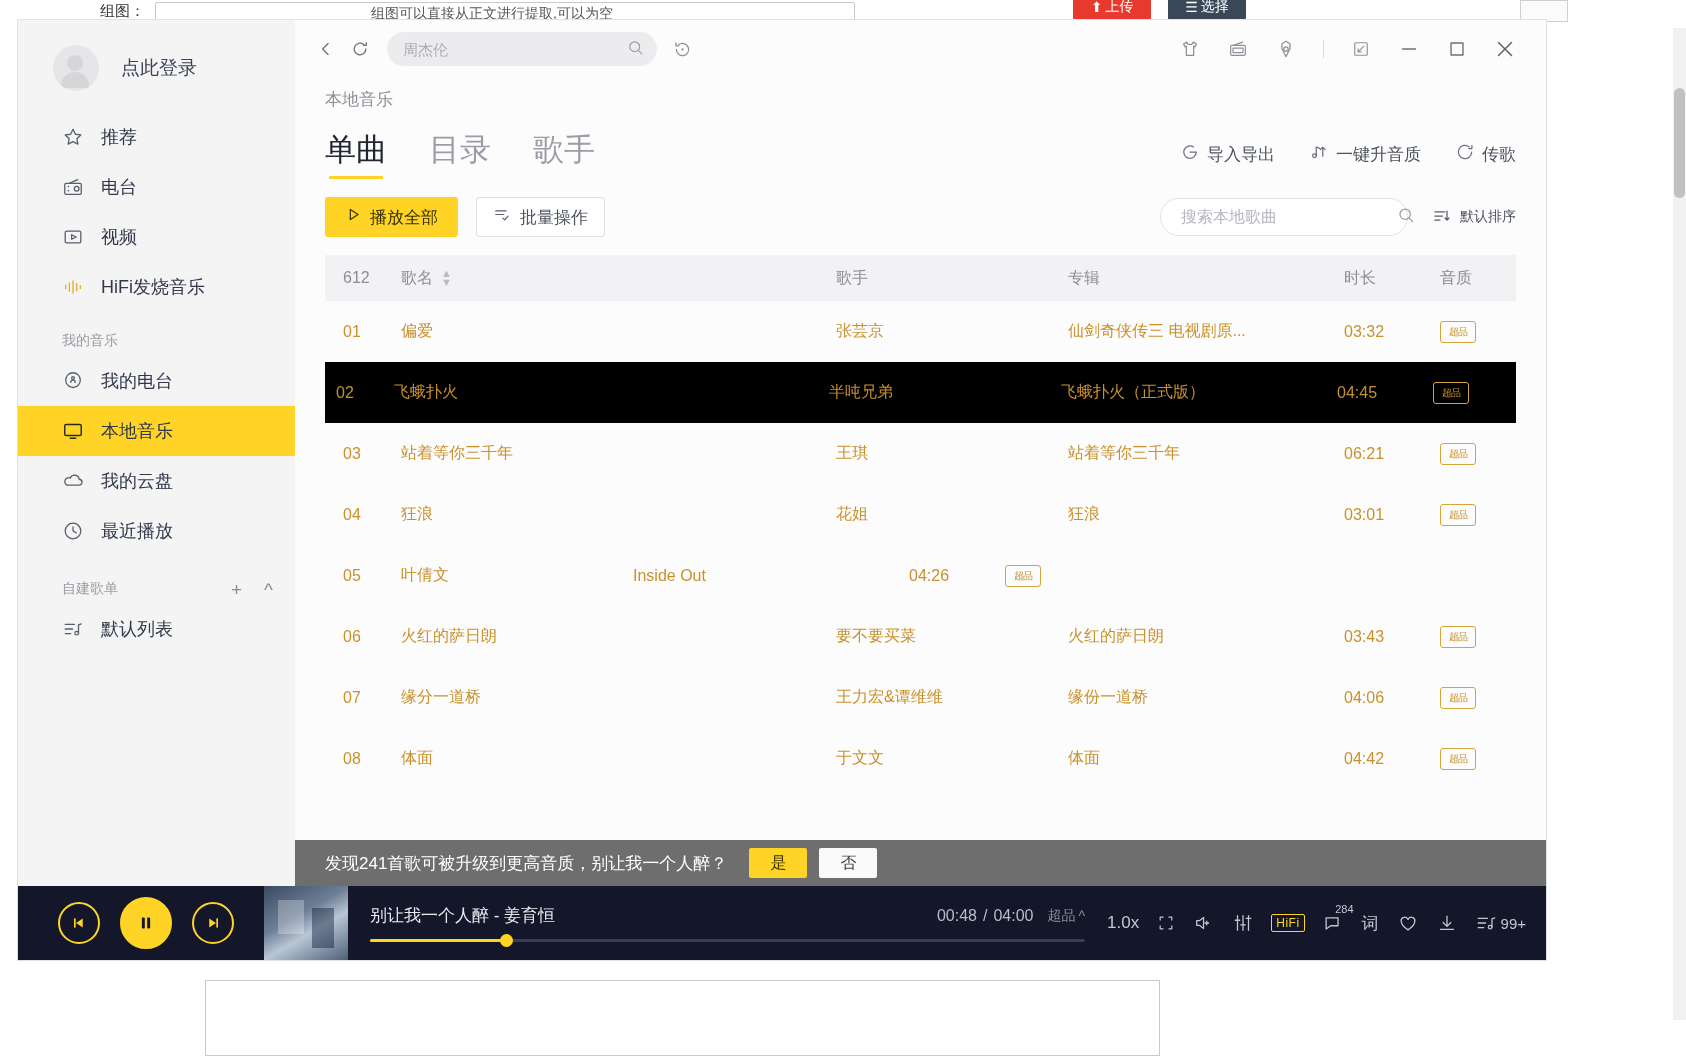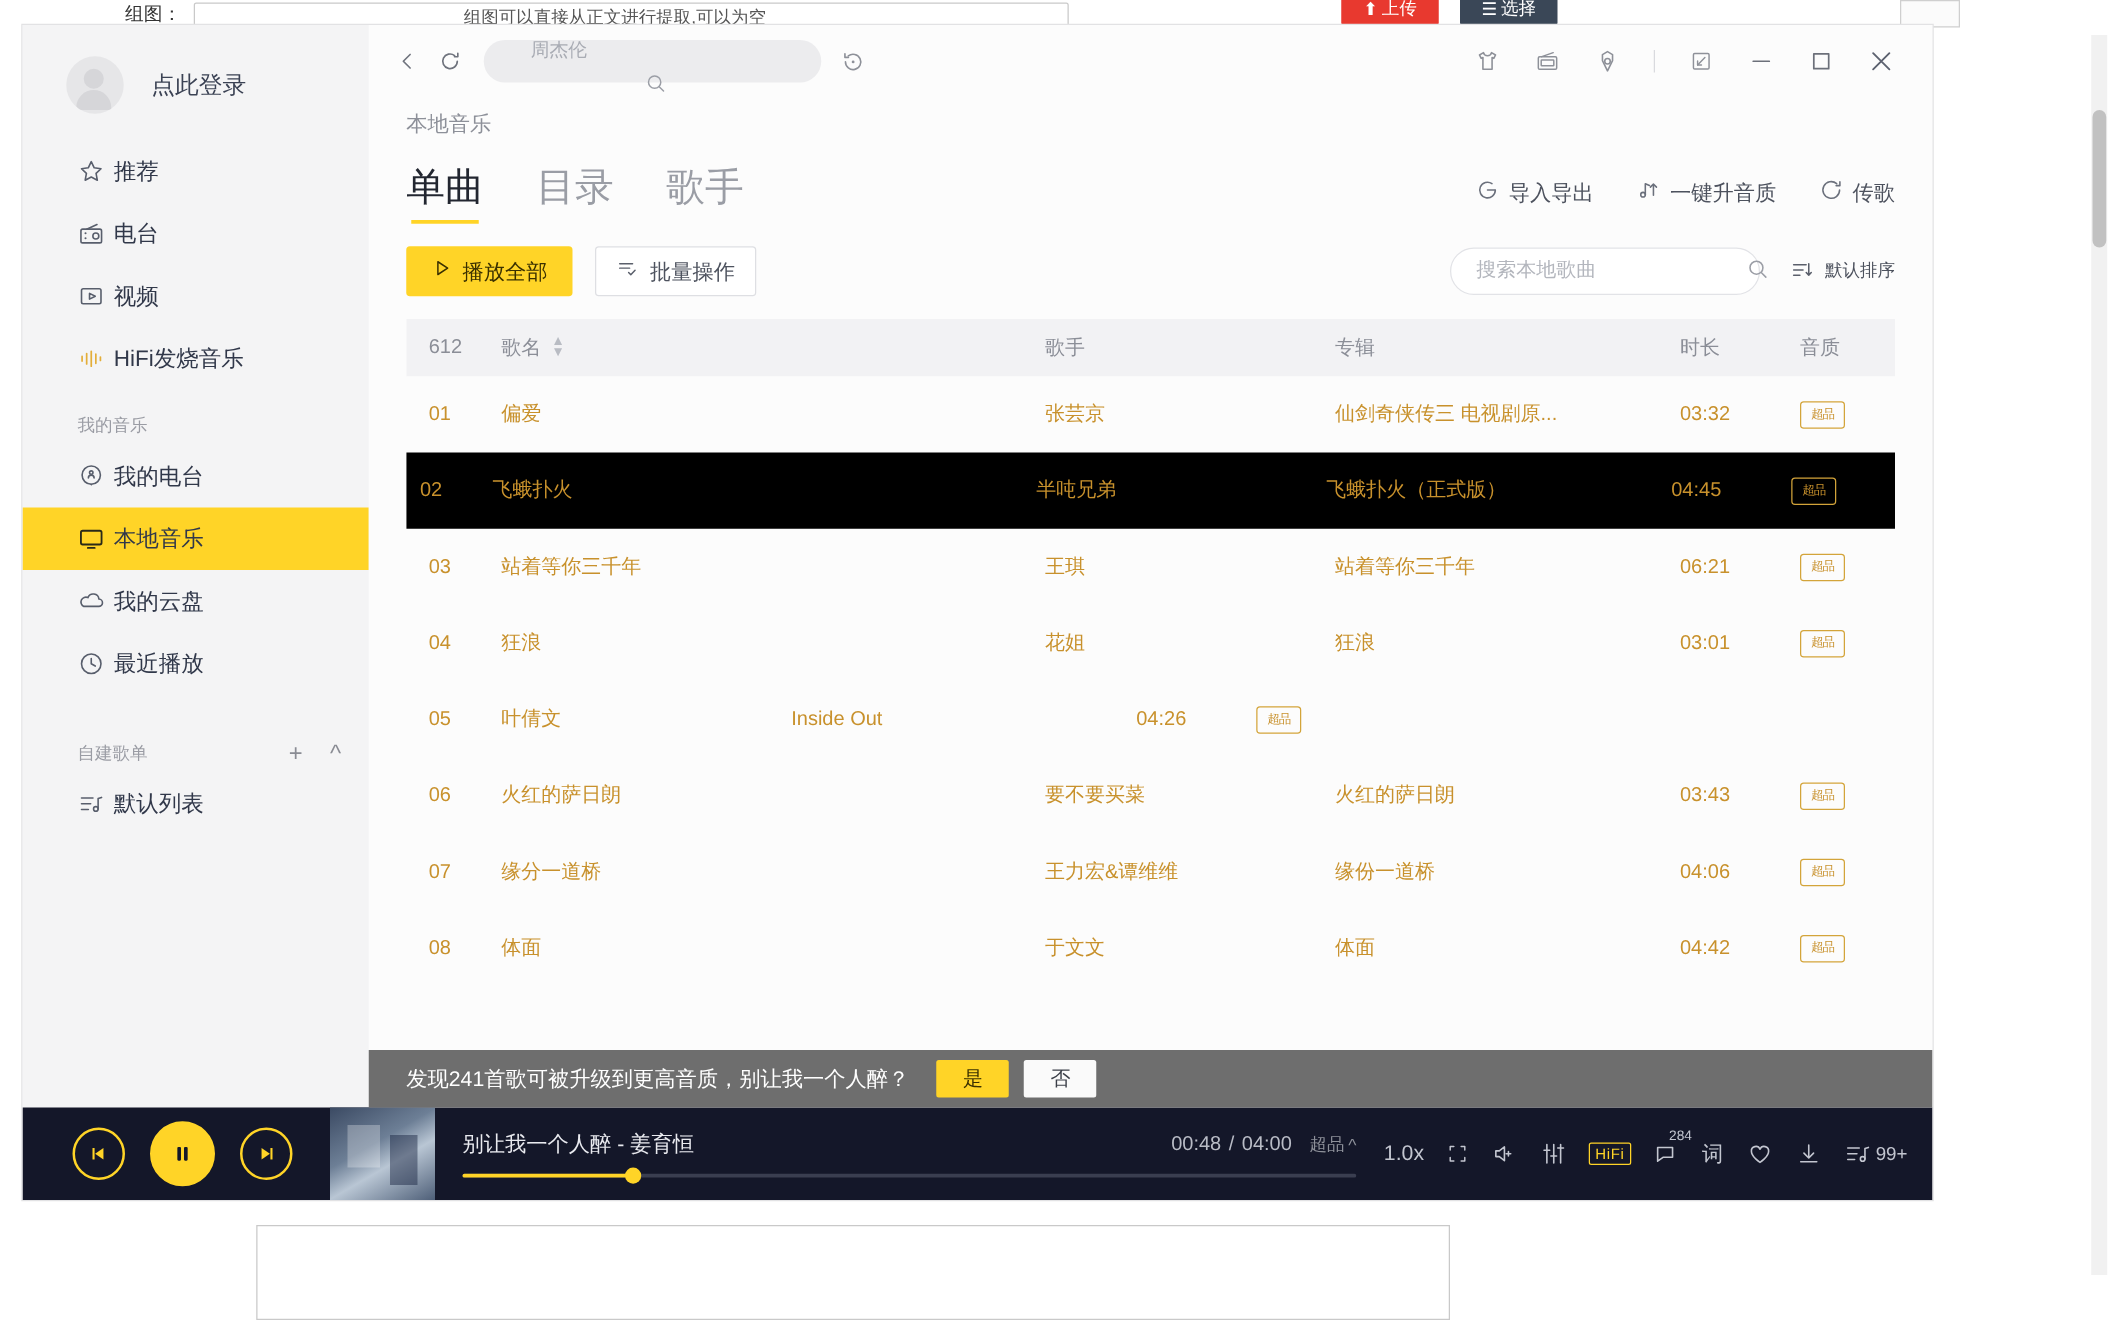--- a/index.html
+++ b/index.html
@@ -90,54 +90,54 @@
   }
   .avatar::after {
     content: ""; position: absolute; left: 8px; top: 27px;
     width: 28px; height: 16px; border-radius: 14px 14px 0 0; background: #d6d6d9;
   }
   .user-name { font-size: 19px; color: #3b4254; }
 
   .nav { margin-top: 14px; }
   .nav-item {
     display: flex; align-items: center; height: 50px;
-    padding-left: 44px; gap: 7px; cursor: pointer;
+    padding-left: 44px; gap: 17px; cursor: pointer;
     font-size: 18px; color: #31384a;
   }
   .nav-item.sel { background: #ffd427; }
   .nav-item .ico {
     width: 22px; height: 22px; display: flex; align-items: center; justify-content: center;
     flex-shrink: 0;
   }
   .nav-item .ico svg { display:block; }
   .group-title {
     font-size: 14px; color: #9a9ca4; padding-left: 44px;
     margin-top: 16px; margin-bottom: 2px; height: 26px; display: flex; align-items: center;
   }
   .group-title.with-actions {
-    justify-content: space-between; padding-right: 22px; margin-top: 34px;
+    justify-content: space-between; padding-right: 22px; margin-top: 20px;
   }
   .g-actions { display: flex; gap: 22px; align-items: center; color: #8a8c94; }
   .g-actions span { font-size: 19px; line-height: 1; cursor: pointer; }
 
   
   #main { flex: 1; background: #fcfcfc; display: flex; flex-direction: column; min-width: 0; position: relative; }
 
   #topbar {
     height: 58px; display: flex; align-items: center; padding: 0 24px 0 14px;
     flex-shrink: 0;
   }
   .tb-ico {
     width: 34px; height: 34px; display: flex; align-items: center; justify-content: center;
     color: #6f737d; cursor: pointer; flex-shrink: 0;
   }
   .searchbox {
     width: 270px; height: 34px; background: #ececee; border-radius: 17px;
     margin-left: 10px; display: flex; align-items: center;
-    padding: 0 12px 0 16px; gap: 8px; flex-direction: column;
+    padding: 0 12px 0 16px; gap: 8px;
   }
   .searchbox input {
     flex: 1; border: 0; background: transparent; outline: none;
     font-size: 15px; color: #5a5f6b; font-family: "Liberation Sans", sans-serif;
   }
   .searchbox input::placeholder { color: #a9acb4; }
   .tb-spacer { flex: 1; }
   .tb-right { display: flex; align-items: center; gap: 14px; color: #8e9199; }
   .tb-sep { width: 1px; height: 18px; background: #d9dade; margin: 0 6px; }
 

